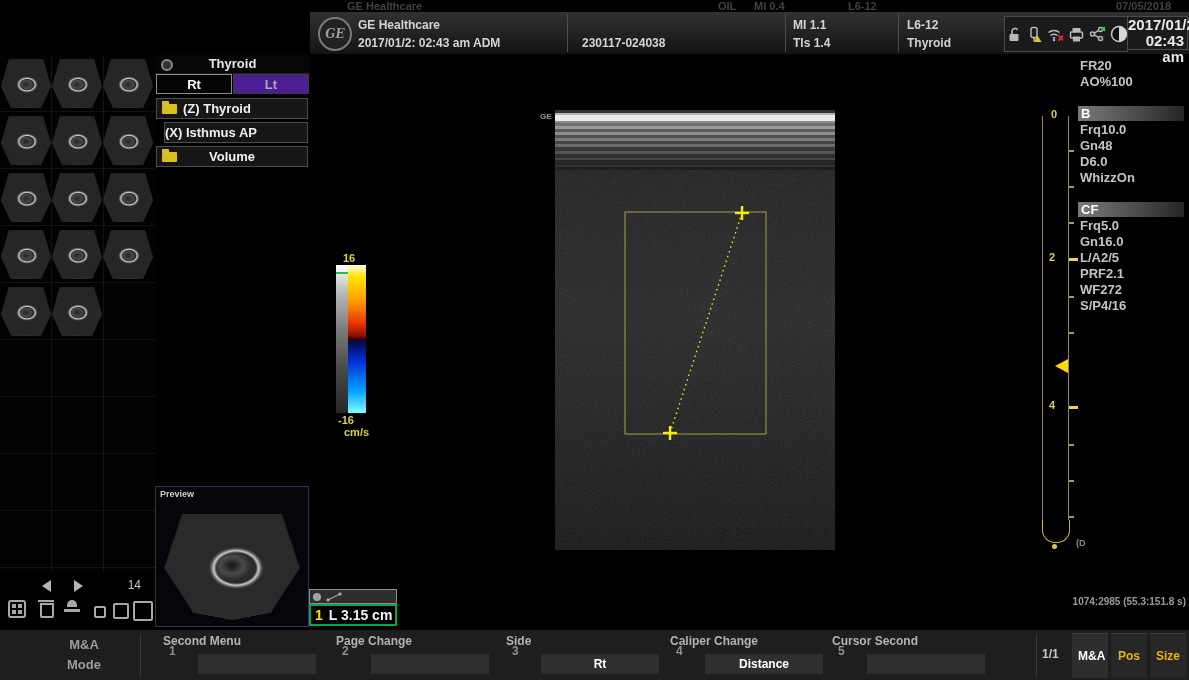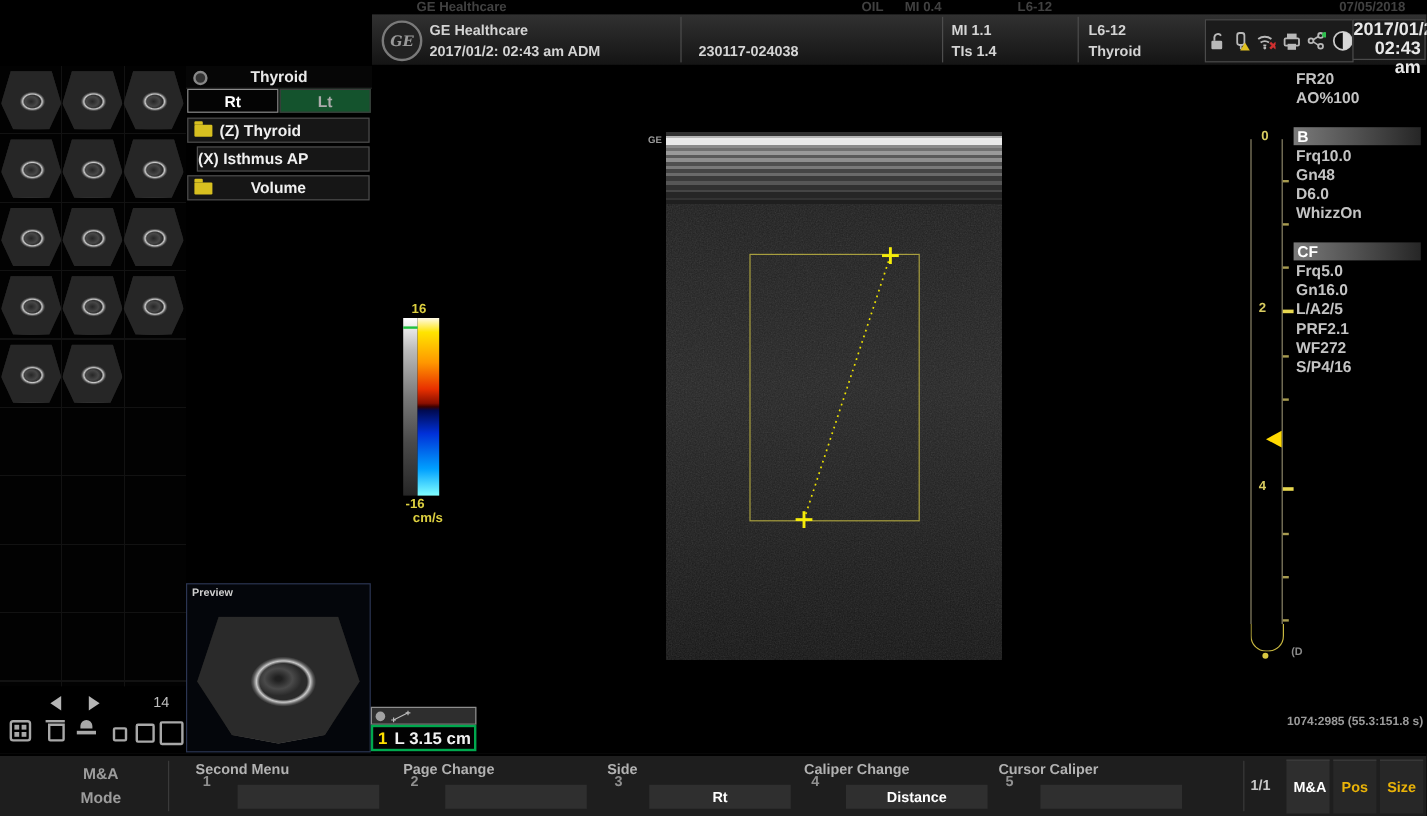--- a/index.html
+++ b/index.html
@@ -47,21 +47,21 @@
   #stamp-ico{position:absolute;left:64px;top:28px;width:16px;height:16px;}
   #stamp-ico .dome{width:10px;height:7px;background:#a8a8a8;border-radius:5px 5px 0 0;margin:0 auto;}
   #stamp-ico .base{width:16px;height:3px;background:#a8a8a8;margin-top:2px;}
   
   #menu{left:155px;top:55px;width:155px;height:116px;background:#000;font-weight:bold;}
   #menu-head{position:absolute;left:0;top:0;width:155px;height:18px;background:#060606;border-bottom:1px solid #222;}
   #menu-head .ring{position:absolute;left:6px;top:4px;width:8px;height:8px;border:2px solid #888;border-radius:50%;background:#333;}
   #menu-title{position:absolute;left:0;top:1px;width:100%;text-align:center;font-size:13px;color:#e8e8e8;}
   .tab{position:absolute;top:19px;height:20px;box-sizing:border-box;font-size:13px;text-align:center;line-height:19px;}
   #tab-rt{left:1px;width:76px;background:#040404;border:1px solid #8a8a8a;color:#fff;}
-  #tab-lt{left:78px;width:76px;background:#14532d;border:1px solid #3c3c3c;color:#ababab;}
+  #tab-lt{left:78px;width:76px;background:#4c1d95;border:1px solid #3c3c3c;color:#ababab;}
   .menu-row{position:absolute;left:1px;width:152px;height:21px;background:#161616;border:1px solid #4c4c4c;
             font-size:13px;color:#f0f0f0;line-height:20px;box-sizing:border-box;}
   .folder{position:absolute;left:5px;top:5px;width:15px;height:10px;background:#d8c020;border-radius:1px;}
   .folder:before{content:"";position:absolute;left:0;top:-3px;width:7px;height:3px;background:#d8c020;border-radius:1px 1px 0 0;}
   
   #preview{left:155px;top:486px;width:154px;height:141px;border:1px solid #2b3552;background:#04060b;box-sizing:border-box;}
   #preview-label{position:absolute;left:4px;top:2px;font-size:9px;color:#cfcfcf;font-weight:bold;}
   #preview-img{position:absolute;left:7px;top:15px;width:138px;height:120px;
      clip-path:polygon(14% 10%,86% 10%,99% 55%,78% 92%,50% 98%,22% 92%,1% 55%);
      background:
@@ -402,21 +402,21 @@
       <div class="sk-label">Side</div>
       <button class="sk-btn">Rt</button>
     </div>
     <div class="sk" style="left:670px">
       <span class="sk-num">4</span>
       <div class="sk-label">Caliper Change</div>
       <button class="sk-btn">Distance</button>
     </div>
     <div class="sk" style="left:832px">
       <span class="sk-num">5</span>
-      <div class="sk-label">Cursor Caliper</div>
+      <div class="sk-label">Cursor Second</div>
       <button class="sk-btn"></button>
     </div>
 
     <div class="vdiv" style="left:1036px"></div>
     <div id="page-ind">1/1</div>
     <div id="rbtns">
       <button class="rbtn active">M&amp;A</button>
       <button class="rbtn">Pos</button>
       <button class="rbtn">Size</button>
     </div>

